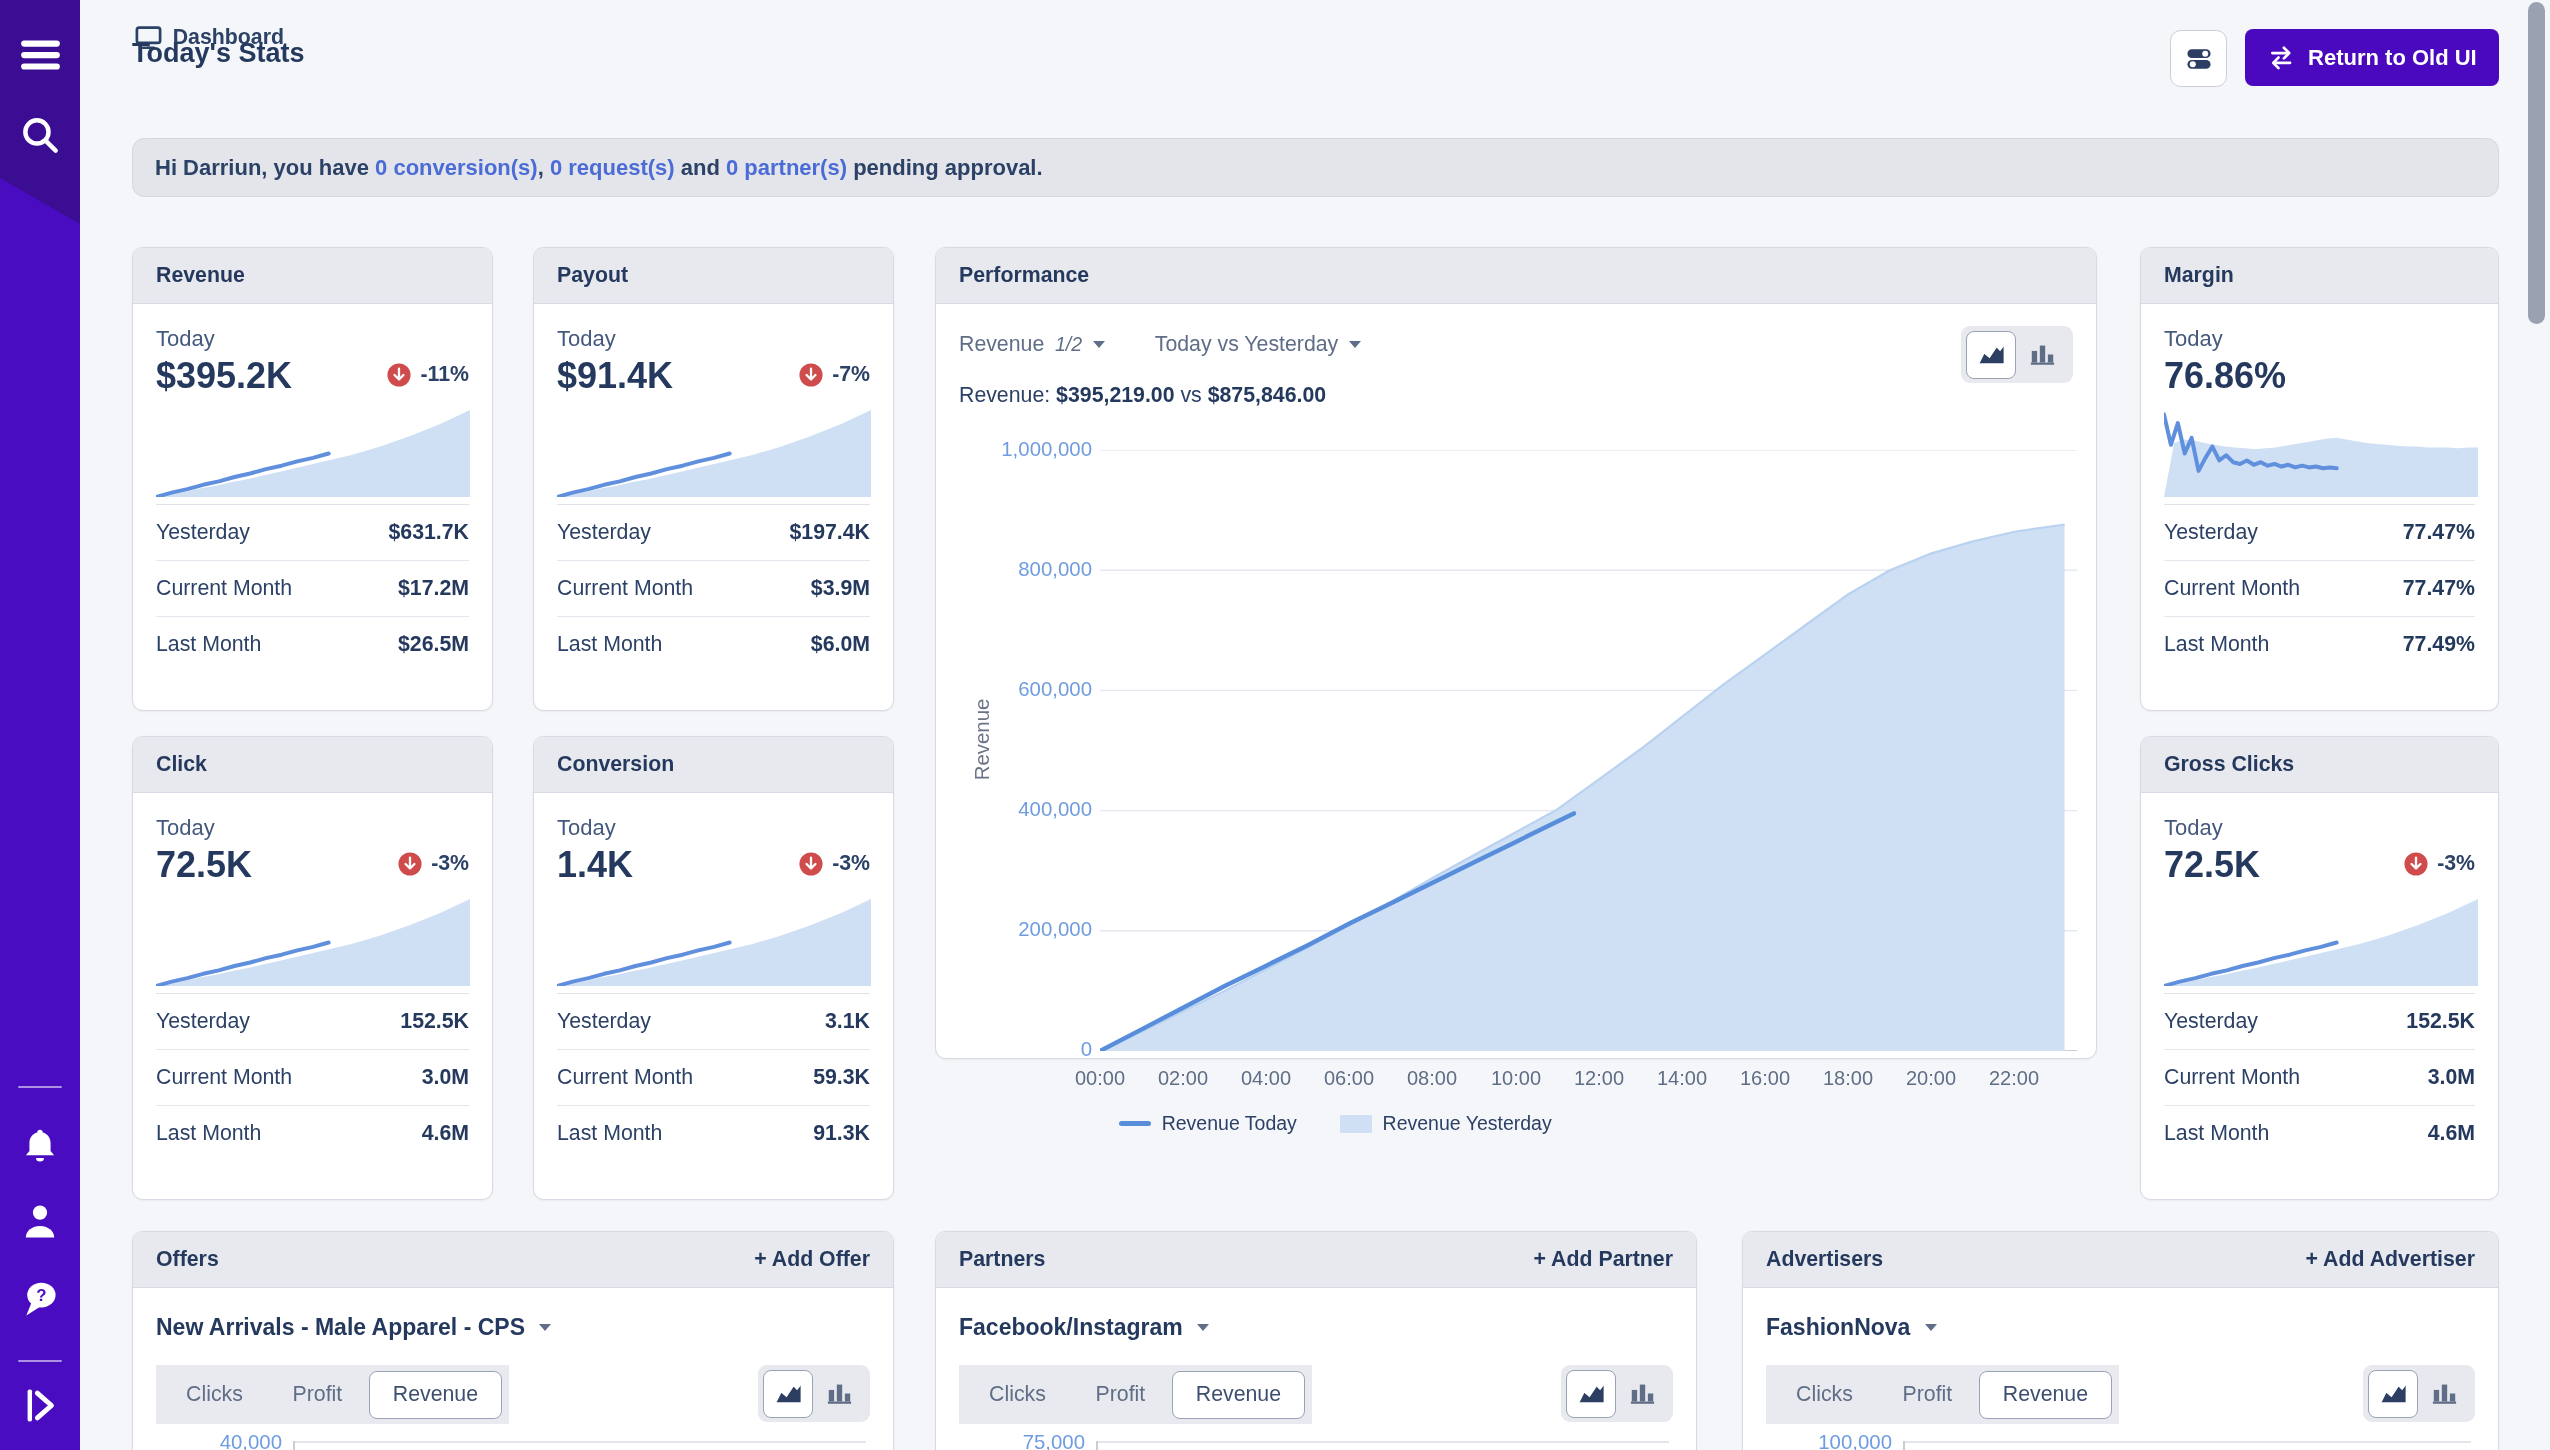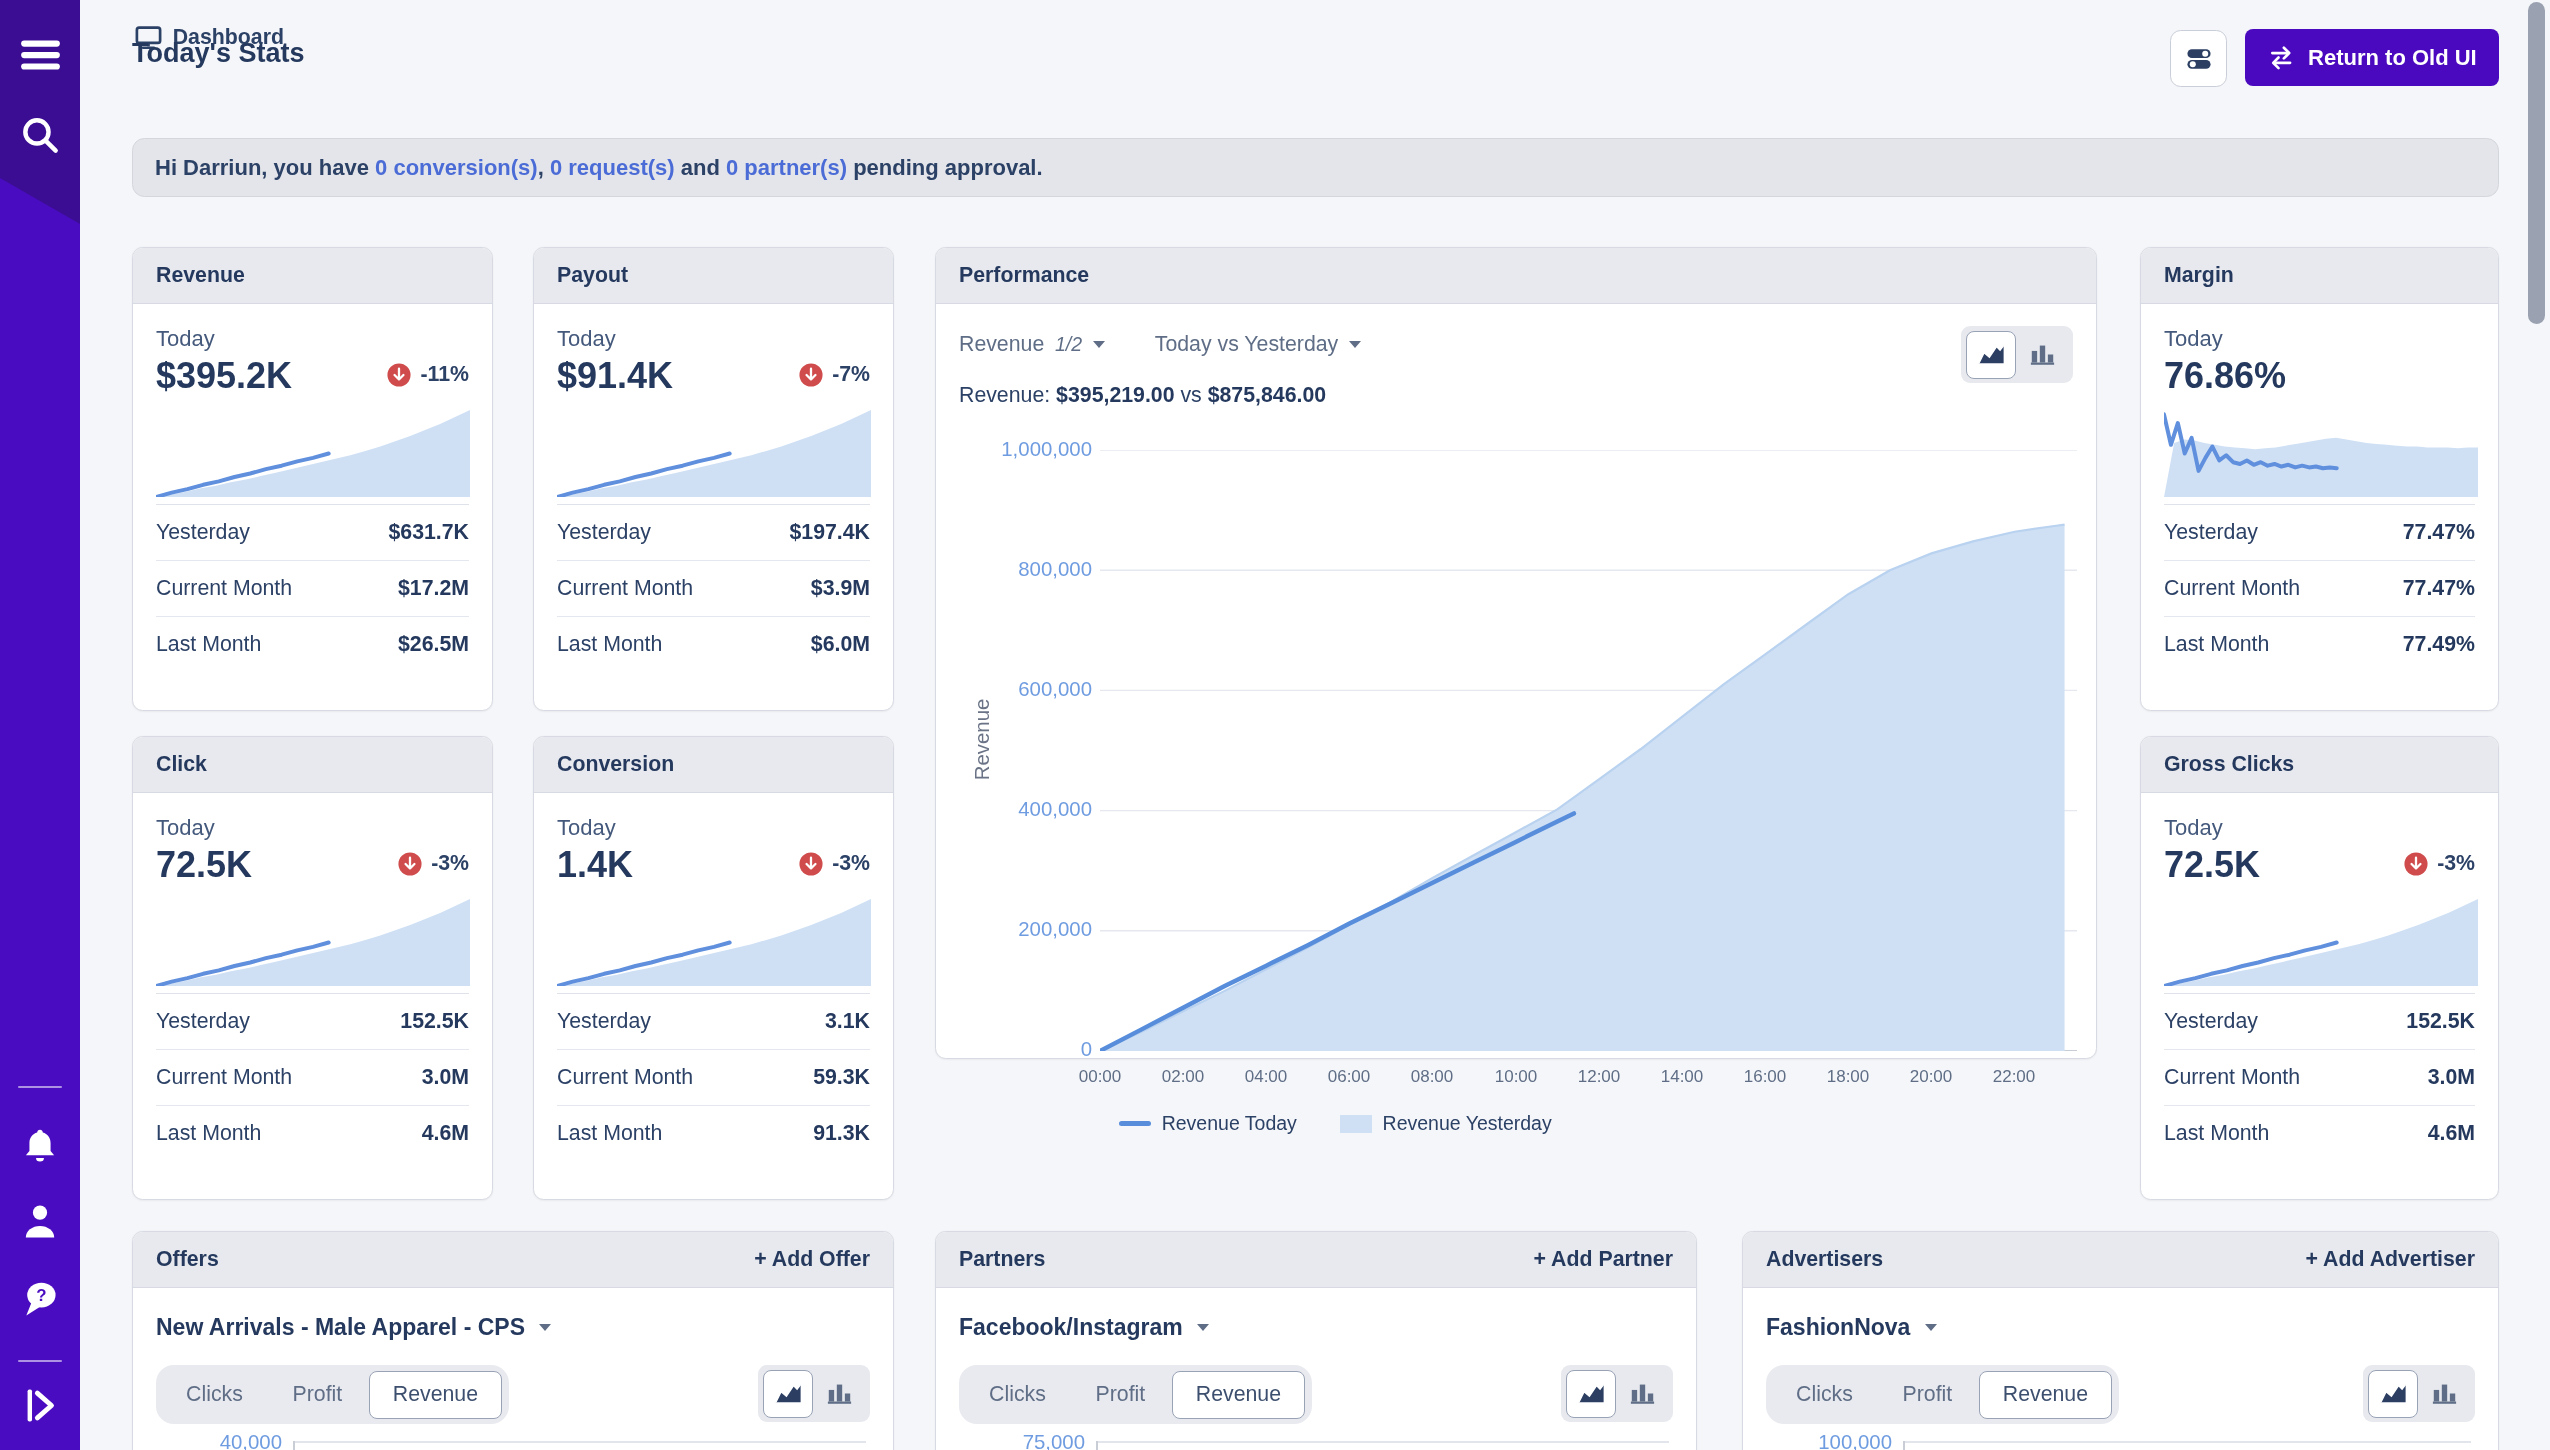--- a/index.html
+++ b/index.html
@@ -39,29 +39,29 @@
   .drop .pg{font-style:italic;font-size:19.5px;}
   .caret{width:0;height:0;border-left:6.2px solid transparent;border-right:6.2px solid transparent;border-top:7.1px solid #5F6E86;}
   .icon-pill{position:absolute;right:23px;top:78px;width:112px;height:57px;background:#e7e9ee;border-radius:9px;display:flex;align-items:center;justify-content:space-between;padding:0 5.3px;box-sizing:border-box;}
   .icon-pill .sel{width:50px;height:48px;background:#fff;border:1.3px solid #99a3b6;border-radius:8px;display:flex;align-items:center;justify-content:center;box-sizing:border-box;cursor:pointer;}
   .icon-pill .unsel{width:50px;height:48px;display:flex;align-items:center;justify-content:center;cursor:pointer;}
   .subtitle{position:absolute;left:23px;top:135px;font-size:21.3px;color:#2c4166;}
   .subtitle b{color:#24395D;}
   .ylabs{position:absolute;left:0;top:202px;width:156px;height:601px;}
   .ylabs div{position:absolute;right:0;width:156px;text-align:right;font-size:20.4px;color:#6F9CE0;}
   .xlabs{position:absolute;left:164px;top:819px;width:977px;height:27px;}
-  .xlabs span{position:absolute;width:80px;text-align:center;font-size:17px;color:#5F6E86;}
+  .xlabs span{position:absolute;width:80px;text-align:center;font-size:20px;color:#5F6E86;}
   .yaxis-name{position:absolute;left:-7.1px;top:480px;font-size:20.4px;color:#6b7487;transform:rotate(-90deg);transform-origin:center;width:107px;text-align:center;}
   .legend{position:absolute;left:183px;top:864px;display:flex;align-items:center;gap:43px;font-size:19.5px;color:#2c4166;}
   .leg-item{display:flex;align-items:center;gap:10.7px;cursor:pointer;}
   .leg-line{width:32px;height:4.4px;border-radius:2.7px;background:#578DDB;}
   .leg-sq{width:32px;height:18px;background:#CFE0F5;}
   
   .ent-sel{position:absolute;left:23px;top:82px;display:flex;align-items:center;gap:14.2px;font-size:23px;font-weight:700;color:#24395D;cursor:pointer;}
-  .tabs{position:absolute;left:23px;top:133px;height:59px;background:#e9eaef;border-radius:18px;display:flex;align-items:center;padding:0 7.1px;gap:3.6px;}
+  .tabs{position:absolute;left:23px;top:133px;height:59px;background:#e9eaef;border-radius:1px;display:flex;align-items:center;padding:0 7.1px;gap:3.6px;}
   .tab{font-size:21.3px;color:#5F6E86;padding:0 23px;height:48px;display:flex;align-items:center;border-radius:8px;cursor:pointer;}
   .tab.active{background:#fff;border:1.3px solid #99a3b6;color:#3d4f6e;box-sizing:border-box;}
   .ent-pill{top:133px;}
   .ent-ylab{position:absolute;left:25px;top:199px;width:124px;text-align:right;font-size:20.4px;color:#6F9CE0;}
   .ent-grid{position:absolute;left:160px;top:209px;right:27px;height:1.8px;background:#e2e5ec;}
   .ent-vax{position:absolute;left:160px;top:209px;width:1.8px;height:12.4px;background:#c9cdd6;}
   
   .scroll-thumb{position:absolute;left:2528px;top:1.8px;width:17px;height:322px;background:#9aa2b1;border-radius:9px;cursor:pointer;}
   svg{display:block;}
 </style>

